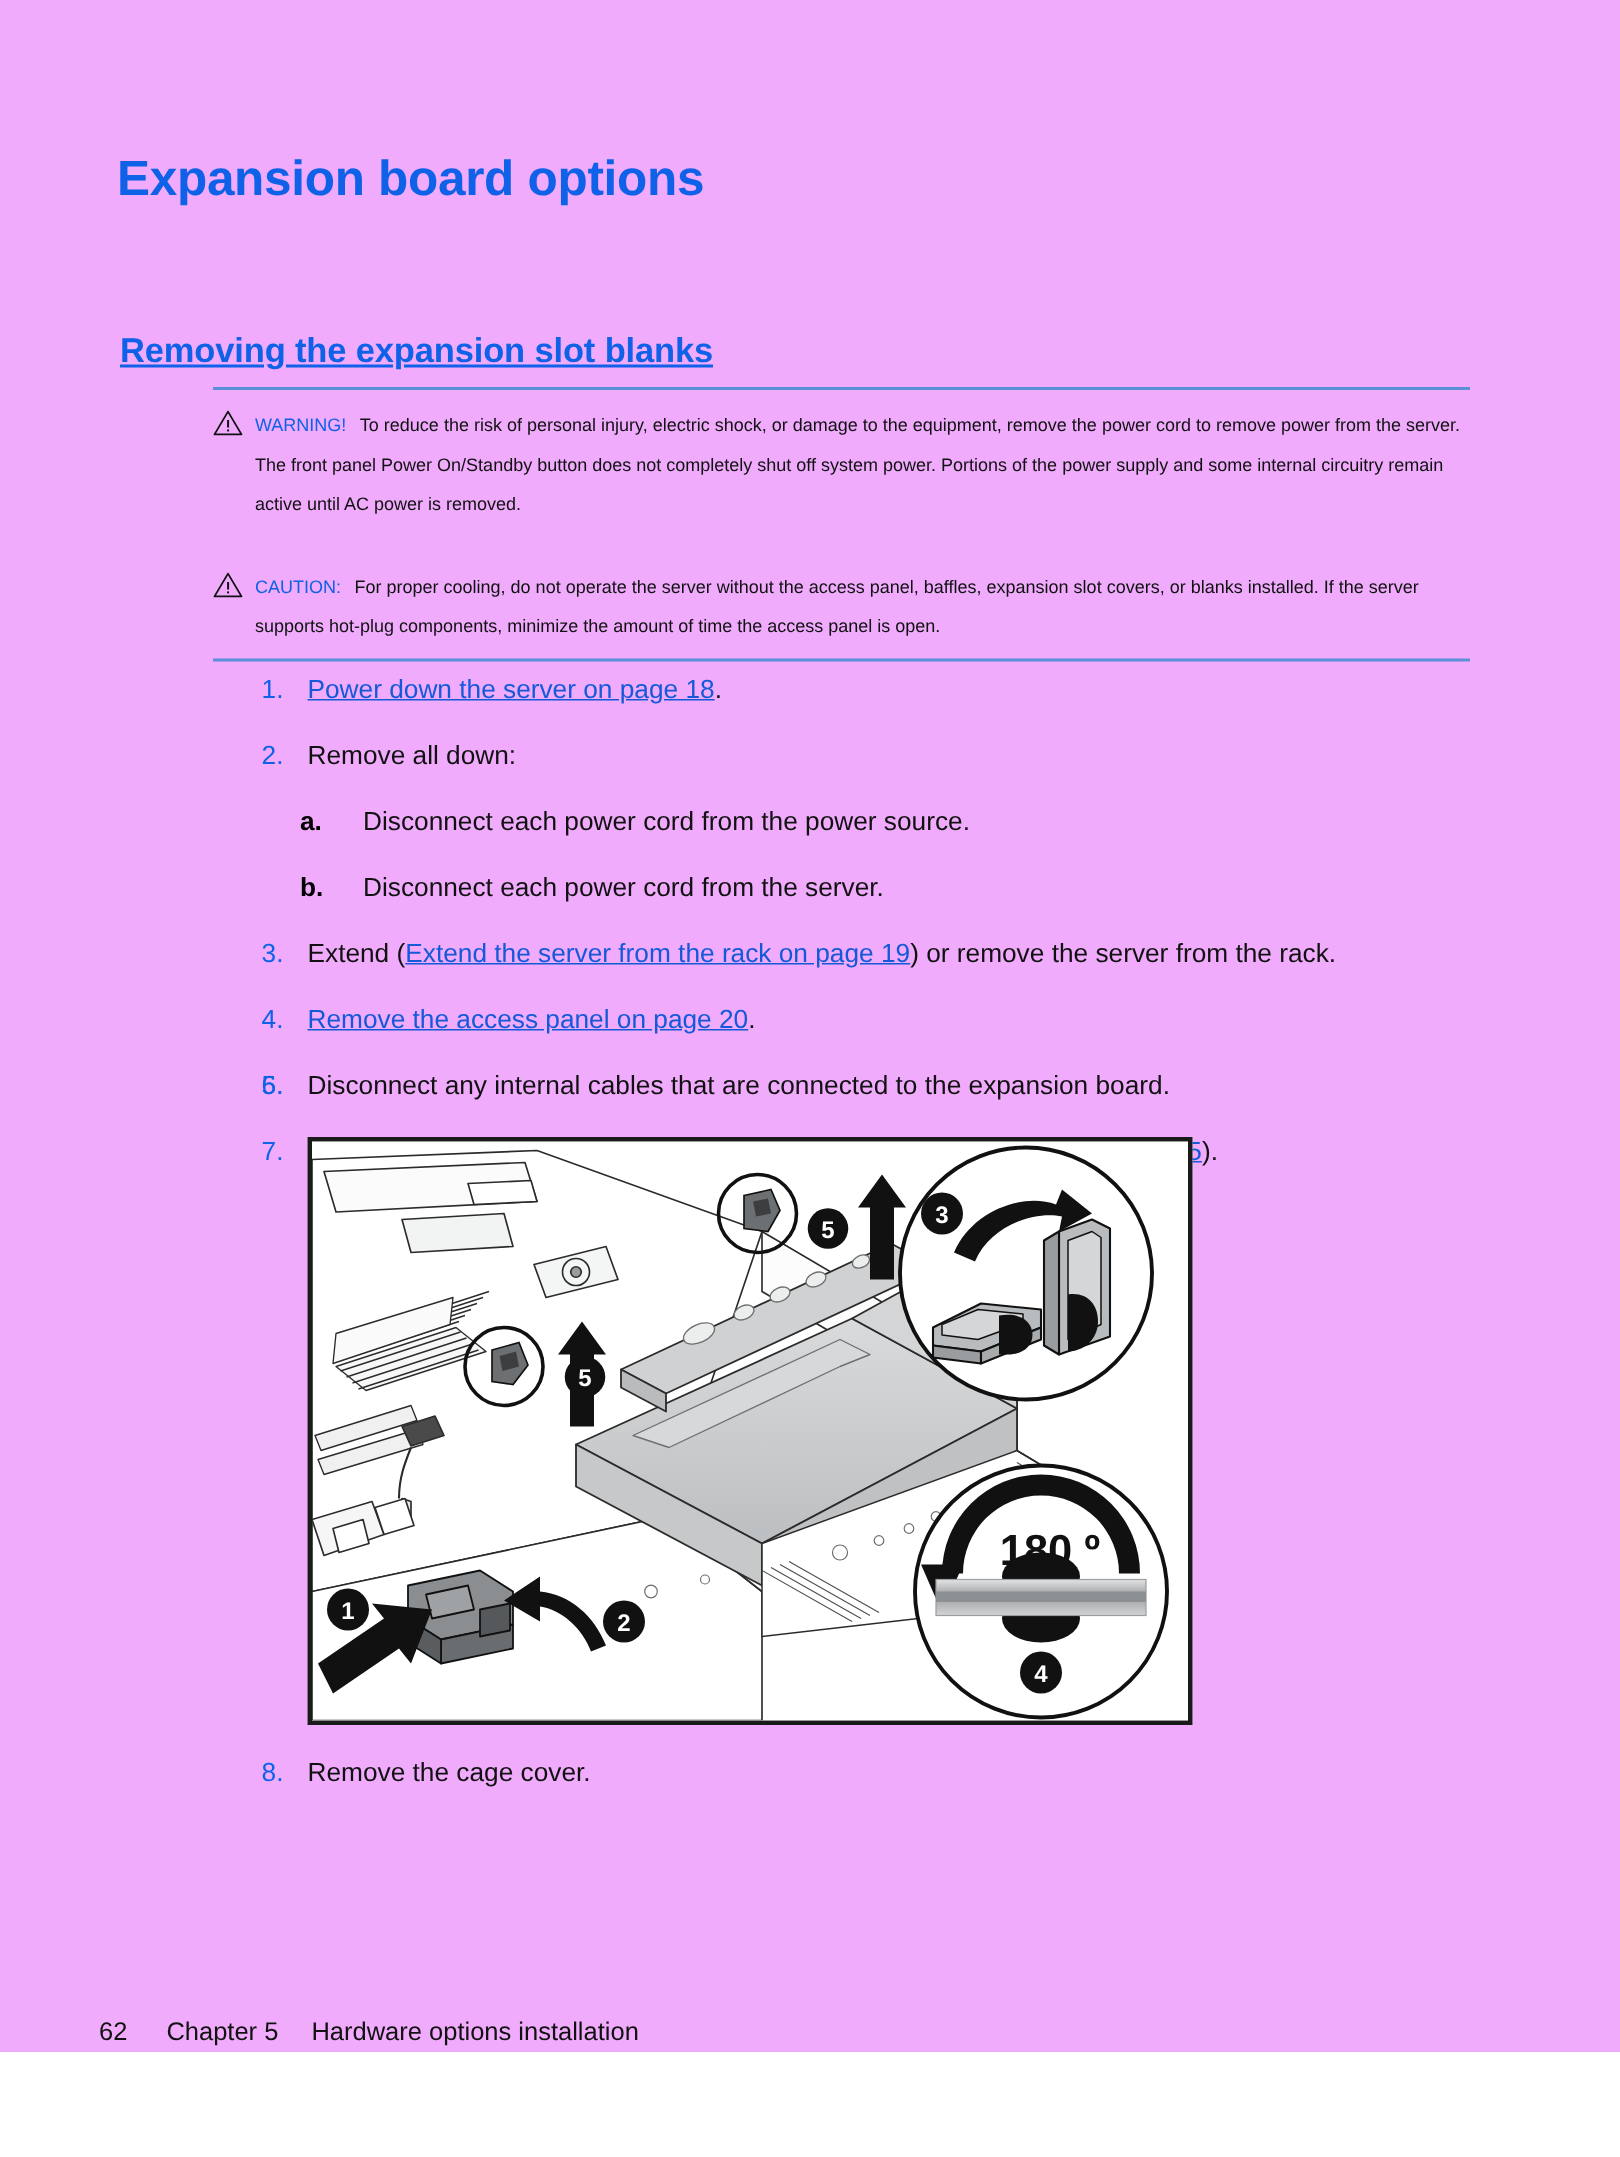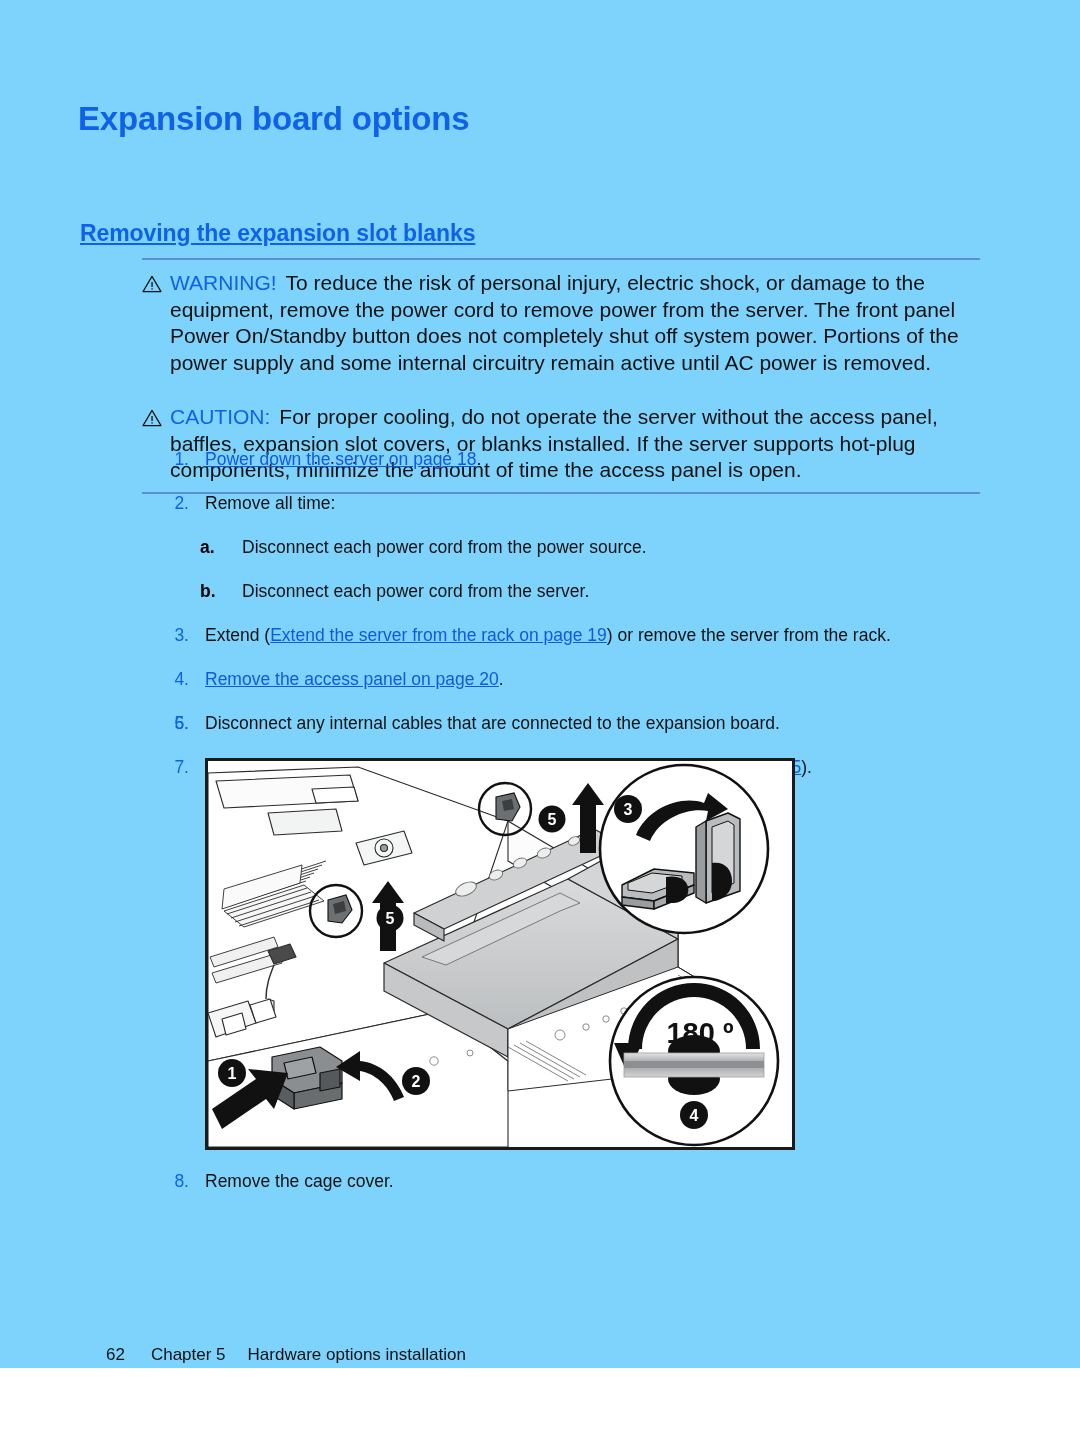--- a/index.html
+++ b/index.html
@@ -8,21 +8,21 @@
     background: #ffffff;
   }
   body {
     font-family: "Liberation Sans", sans-serif;
     color: #000000;
   }
   .page {
     position: relative;
     width: 1080px;
     height: 1368px;
-    background: #7dd3fc;
+    background: #f0abfc;
     overflow: hidden;
   }
 
   
   .h1 {
     position: absolute;
     left: 78px;
     top: 100px;
     font-size: 33px;
     font-weight: bold;
@@ -63,21 +63,21 @@
   .adm-rule {
     height: 2px;
     background: #5b8fd8;
     width: 100%;
   }
   .adm-rule.bottom { margin-top: 8px; }
   .adm {
     position: relative;
     padding-left: 28px;
     margin-top: 10px;
-    font-size: 21px;
+    font-size: 12px;
     line-height: 26.5px;
     color: #111111;
   }
   .adm + .adm { margin-top: 28px; }
   .warn-icon {
     position: absolute;
     left: 0px;
     top: 3px;
     width: 20px;
     height: 18px;
@@ -171,21 +171,21 @@
 
   
   .footer {
     position: absolute;
     left: 66px;
     top: 1345px;
     font-size: 17px;
     color: #111111;
     white-space: nowrap;
   }
-  .footer .pg { margin-right: 26px; margin-left: 40px; }
+  .footer .pg { margin-right: 26px; }
   .footer .ch { margin-right: 22px; text-align: center; }
 </style>
 </head>
 <body>
 
 <div class="page">
 
   <div class="h1">Expansion board options</div>
 
 
@@ -219,21 +219,21 @@
 
   <div class="steps">
 
     <div class="step">
       <span class="num">1.</span>
       <span class="xref">Power down the server on page 18</span><span>.</span>
     </div>
 
     <div class="step" style="margin-bottom:0">
       <span class="num">2.</span>
-      <span>Remove all time:</span>
+      <span>Remove all down:</span>
     </div>
 
     <div class="substep">
       <span class="num">a.</span>
       <span>Disconnect each power cord from the power source.</span>
     </div>
 
     <div class="substep" style="margin-bottom:18px">
       <span class="num">b.</span>
       <span>Disconnect each power cord from the server.</span>

